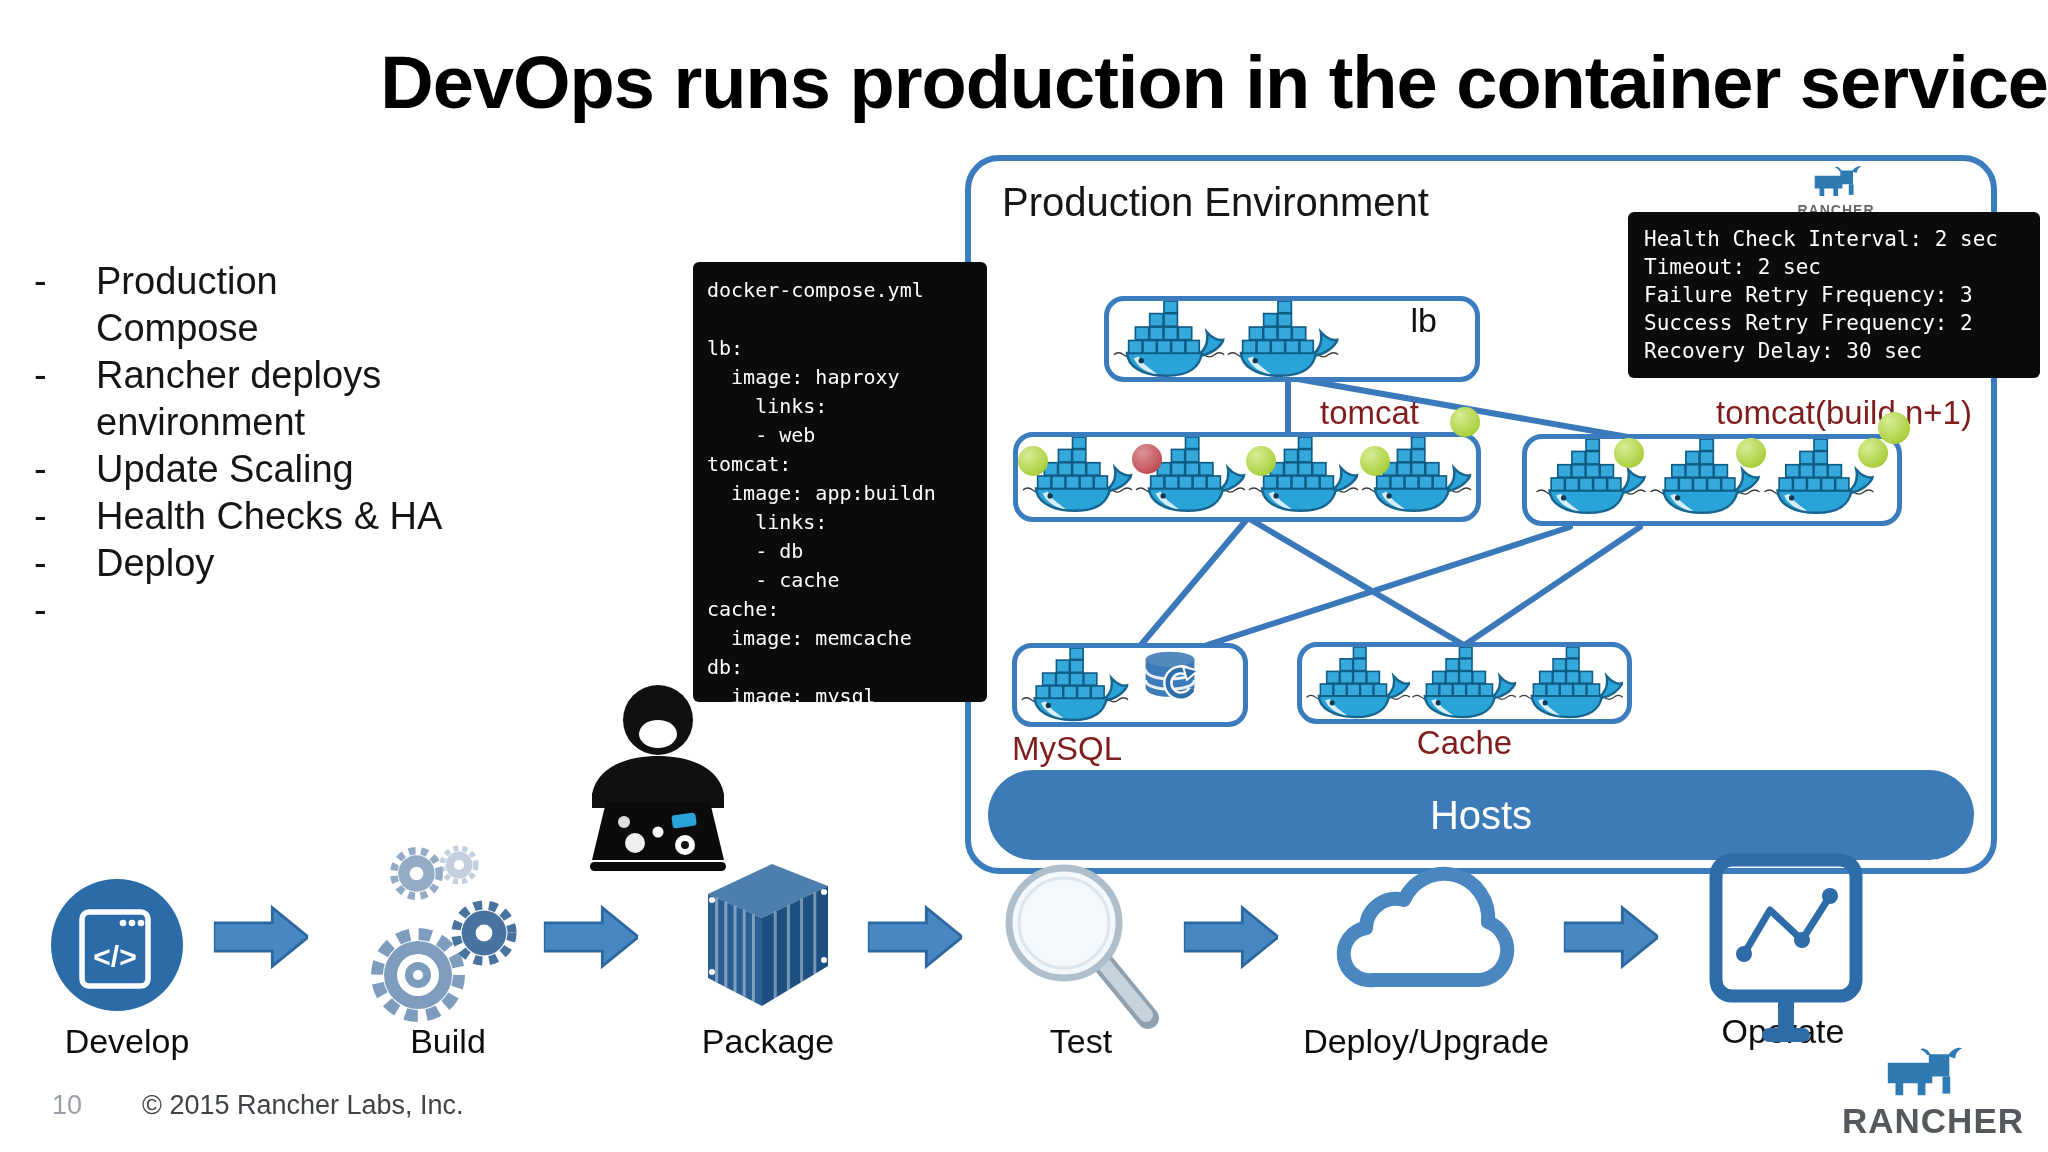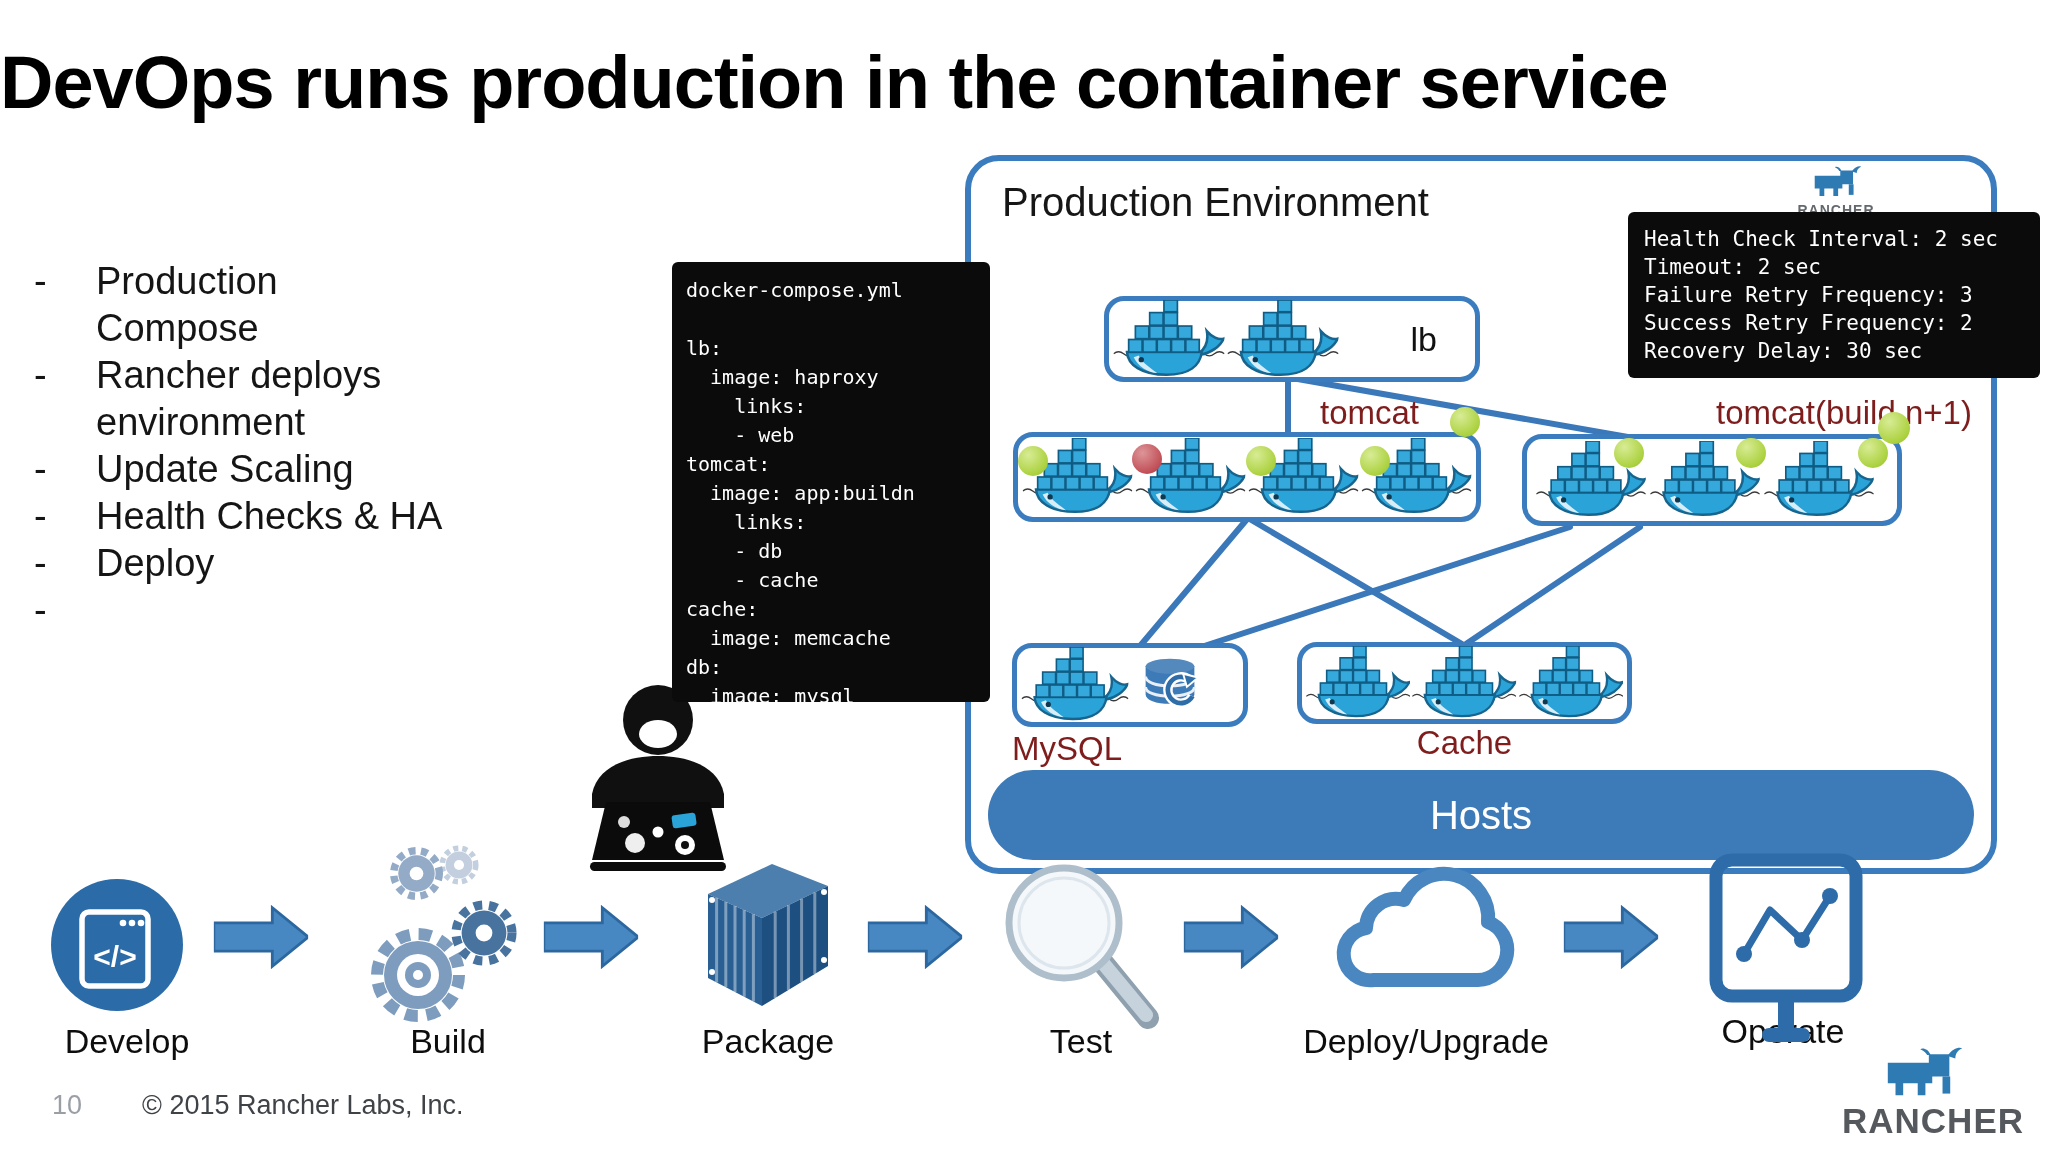--- a/index.html
+++ b/index.html
@@ -1,43 +1,43 @@
 <!DOCTYPE html>
 <html><head>
 <meta charset="utf-8">
 <style>
   html,body{margin:0;padding:0;background:#e8e8e8;}
   .slide{position:relative;width:2048px;height:1152px;background:#ffffff;overflow:hidden;
          font-family:"Liberation Sans",sans-serif;color:#111;}
   
-  .title{position:absolute;left:0;top:40px;width:2048px;text-align:left;
+  .title{position:absolute;left:0;top:40px;width:2048px;text-align:right;
          font-size:74px;font-weight:700;letter-spacing:-1px;color:#000;}
   
   .bullets{position:absolute;left:34px;top:258px;width:600px;font-size:38px;color:#151515;}
   .bullets .bi{display:flex;line-height:47px;}
   .bullets .dash{width:62px;flex:0 0 62px;}
   .bullets .bt{max-width:352px;}
   
   .panel{position:absolute;background:#0b0b0b;border-radius:6px;color:#fff;z-index:6;}
   .panel pre{margin:0;font-family:"DejaVu Sans Mono",monospace;color:#fff;}
-  .code-panel{left:672px;top:262px;width:318px;height:440px;}
+  .code-panel{left:693px;top:262px;width:294px;height:440px;}
   .code-panel pre{padding:14px 14px;font-size:20px;line-height:29px;}
   .health-panel{left:1628px;top:212px;width:412px;height:166px;}
   .health-panel pre{padding:13px 16px;font-size:21px;line-height:28px;}
   
   .prod-box{position:absolute;left:965px;top:155px;width:1020px;height:707px;
             border:6px solid #3b7cbe;border-radius:34px;background:#fff;z-index:1;}
   .prod-title{position:absolute;left:1002px;top:180px;font-size:40px;color:#161616;z-index:2;}
   .mini-logo{position:absolute;left:1796px;top:164px;width:80px;text-align:center;z-index:2;}
   .mini-logo .word{font-size:14px;font-weight:700;color:#63686d;letter-spacing:1px;margin-top:1px;}
   
   .wires{position:absolute;left:0;top:0;z-index:3;pointer-events:none;}
   
   .svc{position:absolute;background:#fff;border:5px solid #3b7cbe;border-radius:20px;
-       display:flex;align-items:center;padding:0 4px;gap:2px;z-index:4;box-sizing:border-box;}
+       display:flex;align-items:flex-start;padding:0 4px;gap:2px;z-index:4;box-sizing:border-box;}
   .svc-label{position:absolute;font-size:33px;color:#7f1d1d;z-index:5;}
   .lb-label{font-size:34px;margin-left:auto;margin-right:34px;}
   .dot{position:absolute;width:30px;height:30px;border-radius:50%;z-index:6;}
   .st-green{background:radial-gradient(circle at 35% 30%,#d8ec95,#abd13f 70%,#93b92f);}
   .st-red{background:radial-gradient(circle at 35% 30%,#dd9598,#c14f57 70%,#a23840);}
   
   .hosts{position:absolute;left:988px;top:770px;width:986px;height:90px;background:#3d7ab8;
          border-radius:45px;display:flex;align-items:center;justify-content:center;z-index:4;}
   .hosts span{color:#fff;font-size:40px;}
   

